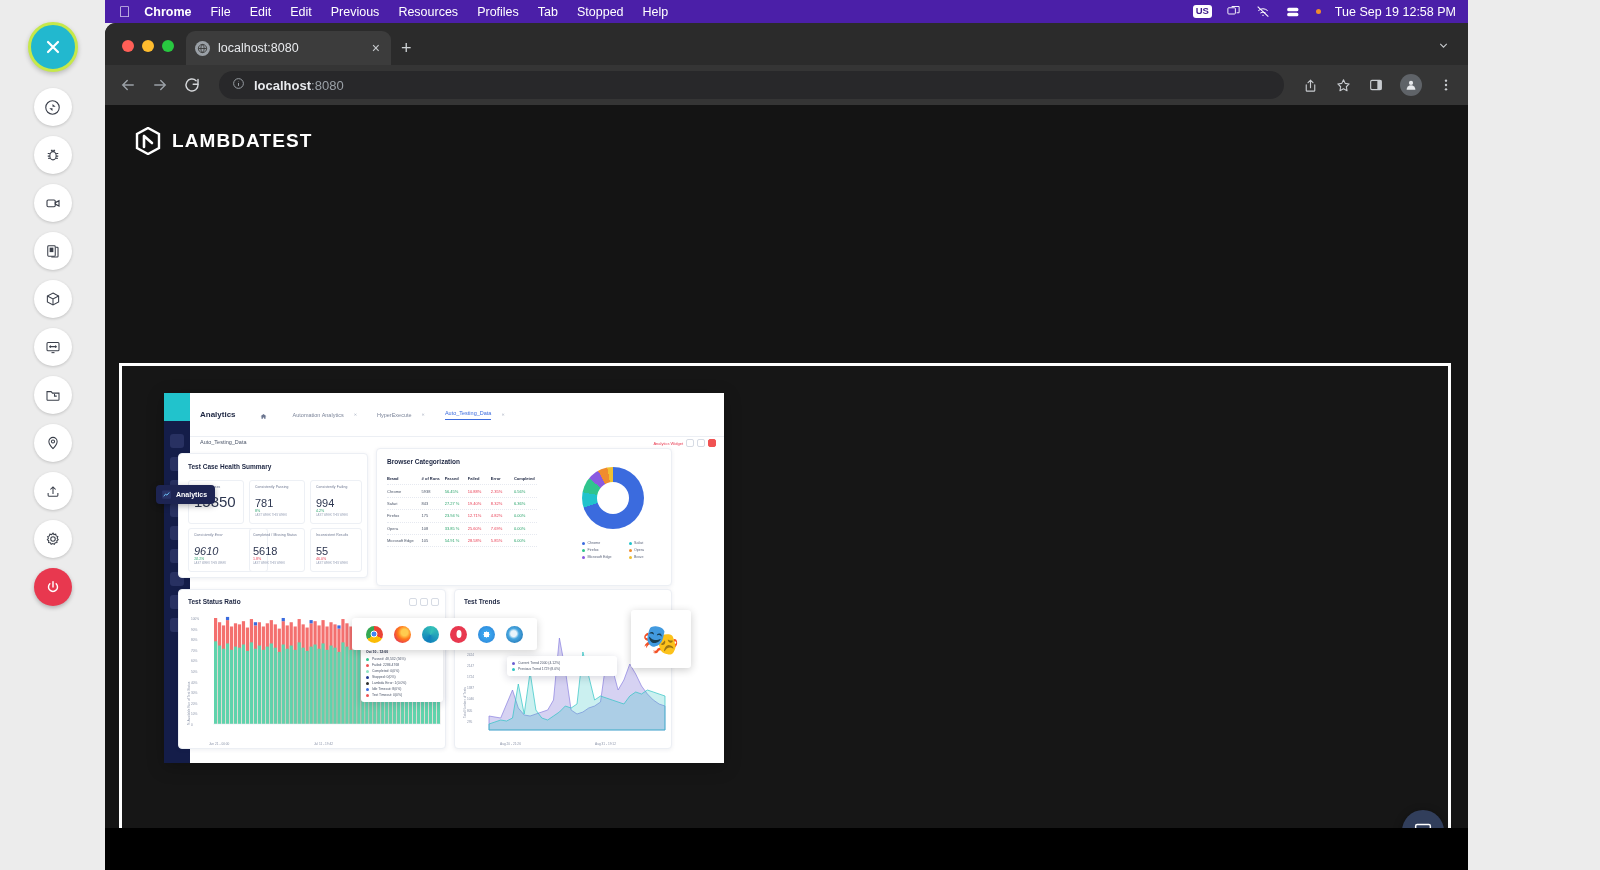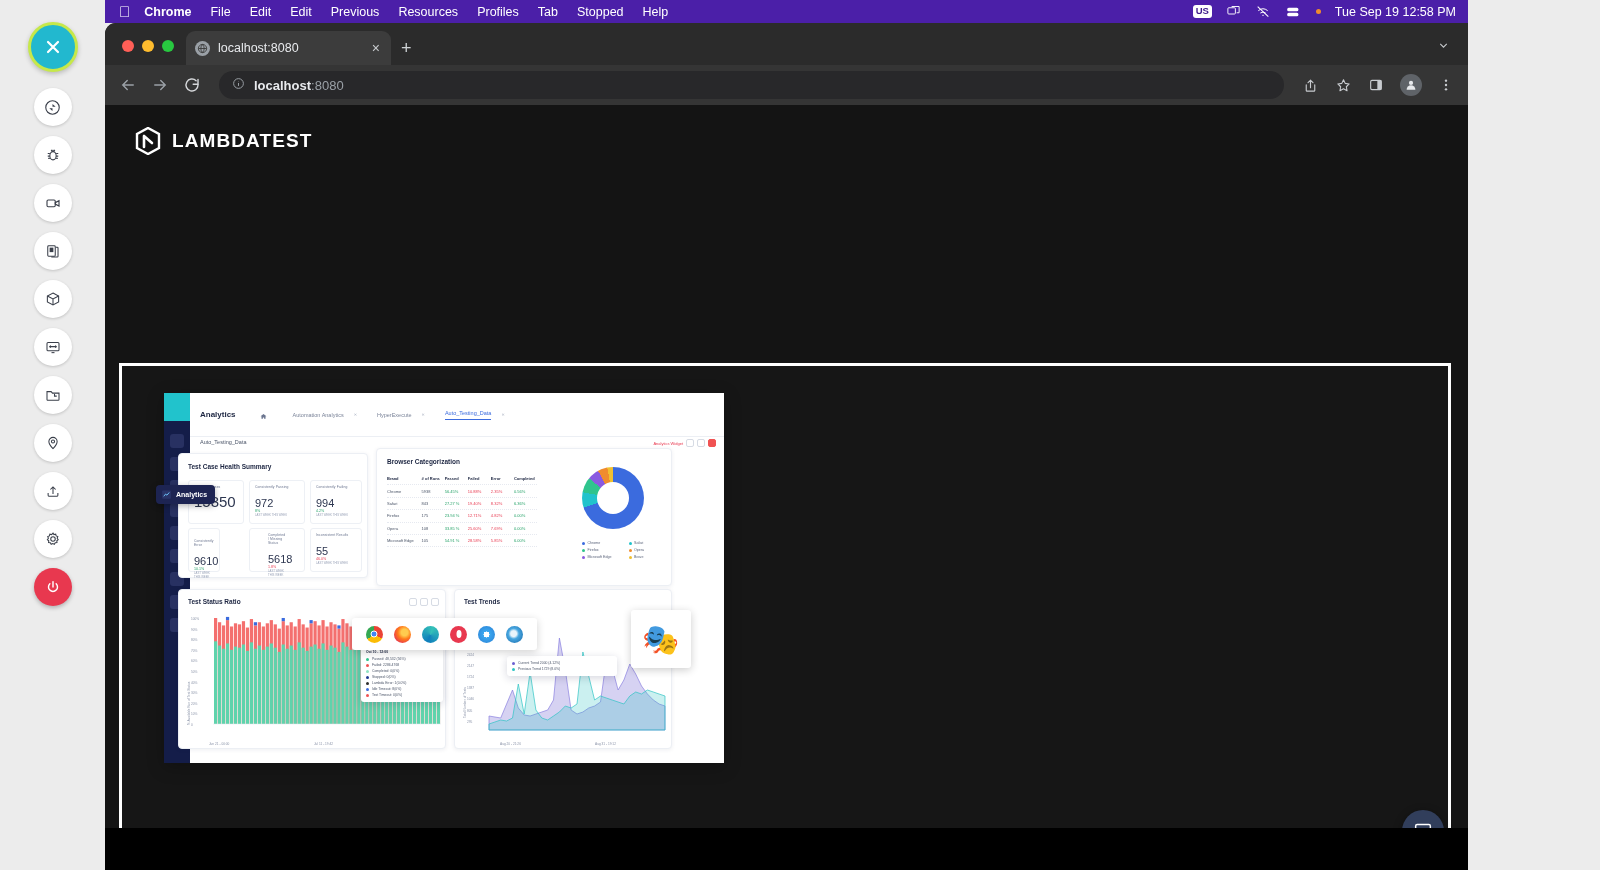--- a/index.html
+++ b/index.html
@@ -507,38 +507,38 @@
 
             <div class="card" style="left:14px; top:60px; width:190px; height:125px;">
               <div class="card-title" style="position:absolute;left:9px;top:9px">Test Case Health Summary</div>
 
               <div class="stat-box" style="left:9px; top:26px; width:56px; height:44px; padding:4px 5px;">
                 <div class="stat-lbl">Total Test Cases</div>
                 <div class="stat-val big" style="margin-top:4px">15350</div>
               </div>
               <div class="stat-box" style="left:70px; top:26px; width:56px; height:44px; padding:4px 5px;">
                 <div class="stat-lbl">Consistently Passing</div>
-                <div class="stat-val" style="margin-top:8px">972</div>
+                <div class="stat-val" style="margin-top:8px">781</div>
                 <div class="stat-delta g">8%</div>
                 <div class="stat-sub">LAST WEEK  THIS WEEK</div>
               </div>
               <div class="stat-box" style="left:131px; top:26px; width:52px; height:44px; padding:4px 5px;">
                 <div class="stat-lbl">Consistently Failing</div>
                 <div class="stat-val" style="margin-top:8px">994</div>
                 <div class="stat-delta g">4.2%</div>
                 <div class="stat-sub">LAST WEEK  THIS WEEK</div>
               </div>
 
-              <div class="stat-box" style="left:9px; top:74px; width:32px; height:44px; padding:10px 5px;">
+              <div class="stat-box" style="left:9px; top:74px; width:80px; height:44px; padding:4px 5px;font-style:italic;">
                 <div class="stat-lbl">Consistently Error</div>
                 <div class="stat-val" style="margin-top:8px">9610</div>
                 <div class="stat-delta g">10.1%</div>
                 <div class="stat-sub">LAST WEEK  THIS WEEK</div>
               </div>
-              <div class="stat-box" style="left:70px; top:74px; width:56px; height:44px; padding:4px 18px;">
+              <div class="stat-box" style="left:70px; top:74px; width:56px; height:44px; padding:4px 3px;">
                 <div class="stat-lbl">Completed / Missing Status</div>
                 <div class="stat-val" style="margin-top:8px">5618</div>
                 <div class="stat-delta r">1.8%</div>
                 <div class="stat-sub">LAST WEEK  THIS WEEK</div>
               </div>
               <div class="stat-box" style="left:131px; top:74px; width:52px; height:44px; padding:4px 5px;">
                 <div class="stat-lbl">Inconsistent Results</div>
                 <div class="stat-val" style="margin-top:8px">55</div>
                 <div class="stat-delta r">46.0%</div>
                 <div class="stat-sub">LAST WEEK  THIS WEEK</div>

